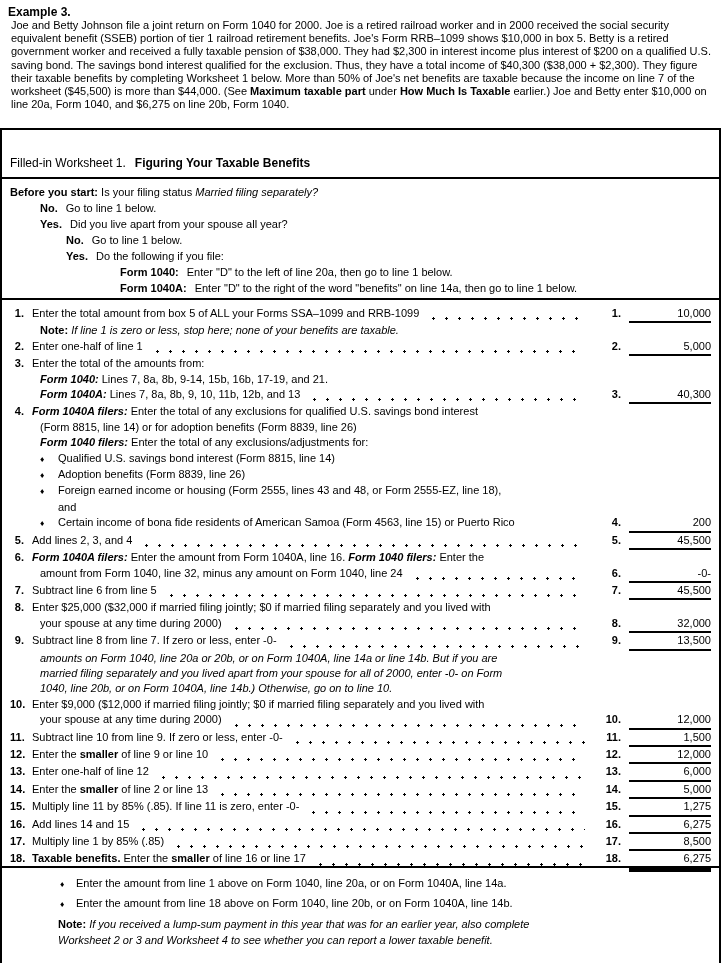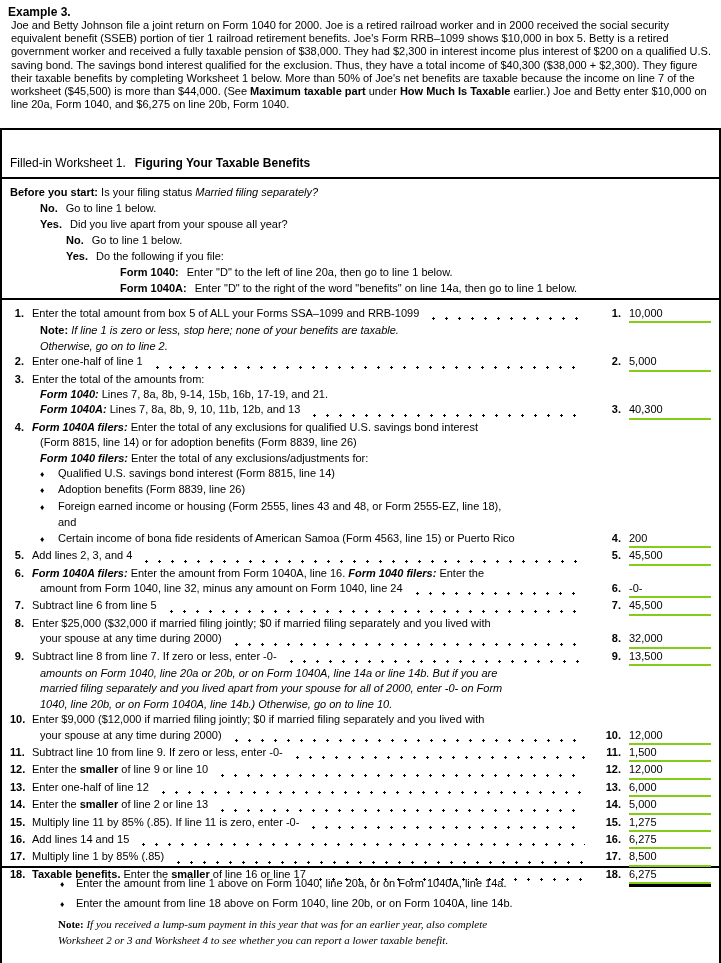--- a/index.html
+++ b/index.html
@@ -35,34 +35,34 @@
   .num { flex:none; width:22px; text-align:right; font-weight:bold; padding-right:8px; }
   .txt { flex:none; min-width:0; }
   .leader {
     flex:1 1 auto; min-width:10px; height:3px; align-self:flex-end;
     margin:0 14px 3px 8px;
     background-image:radial-gradient(circle, #000 1.15px, rgba(0,0,0,0) 1.35px);
     background-size:13px 3px; background-repeat:repeat-x; background-position:0 100%;
   }
   .spacer { flex:1 1 auto; min-width:10px; }
   .ref { flex:none; width:22px; text-align:right; font-weight:bold; }
-  .amt { flex:none; width:82px; margin-left:8px; border-bottom:2px solid #84cc16; text-align:left; }
+  .amt { flex:none; width:82px; margin-left:8px; border-bottom:2px solid #000000; text-align:right; }
   .amt.final { box-shadow:0 3px 0 0 #000; }
   .noteind { padding-left:30px; }
   .bltrow { padding-left:30px; }
   .blt { flex:none; width:18px; font-size:8.5px; }
   .andind { padding-left:48px;text-align:center; }
   .b { font-weight:bold; }
   .bi { font-weight:bold; font-style:italic; }
   .it { font-style:italic; }
 
   .footer { height:91px; padding:9px 8px 0 8px; }
   .f-bullet { display:flex; align-items:baseline; padding-left:50px; margin-bottom:8px; white-space:nowrap; }
   .f-bullet .blt { width:16px; }
-  .f-note { padding-left:48px; line-height:15.5px; margin-top:8px;font-family:Liberation Serif, serif; }
+  .f-note { padding-left:48px; line-height:15.5px; margin-top:8px; }
 </style>
 </head>
 <body>
 
 <div class="page">
 
   <div class="example">
     <div class="ex-head">Example 3.</div>
     <div class="ex-body"><span>Joe and Betty Johnson file a joint return on Form 1040 for 2000. Joe is a retired railroad worker and in 2000 received the social security equivalent benefit (SSEB) portion of tier 1 railroad retirement benefits. Joe's Form RRB–1099 shows $10,000 in box 5. Betty is a retired government worker and received a fully taxable pension of $38,000. They had $2,300 in interest income plus interest of $200 on a qualified U.S. saving bond. The savings bond interest qualified for the exclusion. Thus, they have a total income of $40,300 ($38,000 + $2,300). They figure their taxable benefits by completing Worksheet 1 below. More than 50% of Joe's net benefits are taxable because the income on line 7 of the worksheet ($45,500) is more than $44,000. (See </span><b>Maximum taxable part</b><span> under </span><b>How Much Is Taxable</b><span> earlier.) Joe and Betty enter $10,000 on line 20a, Form 1040, and $6,275 on line 20b, Form 1040.</span></div>
   </div>
@@ -88,23 +88,20 @@
       <div class="row">
         <span class="num">1.</span>
         <span class="txt">Enter the total amount from box 5 of ALL your Forms SSA–1099 and RRB-1099</span>
         <span class="leader"></span>
         <span class="ref">1.</span>
         <span class="amt">10,000</span>
       </div>
       <div class="row noteind">
         <span class="txt"><span class="b">Note: </span><i>If line 1 is zero or less, stop here; none of your benefits are taxable.</i></span>
       </div>
-      <div class="row noteind">
-        <span class="txt it">Otherwise, go on to line 2.</span>
-      </div>
 
       <div class="row">
         <span class="num">2.</span>
         <span class="txt">Enter one-half of line 1</span>
         <span class="leader"></span>
         <span class="ref">2.</span>
         <span class="amt">5,000</span>
       </div>
 
       <div class="row">

